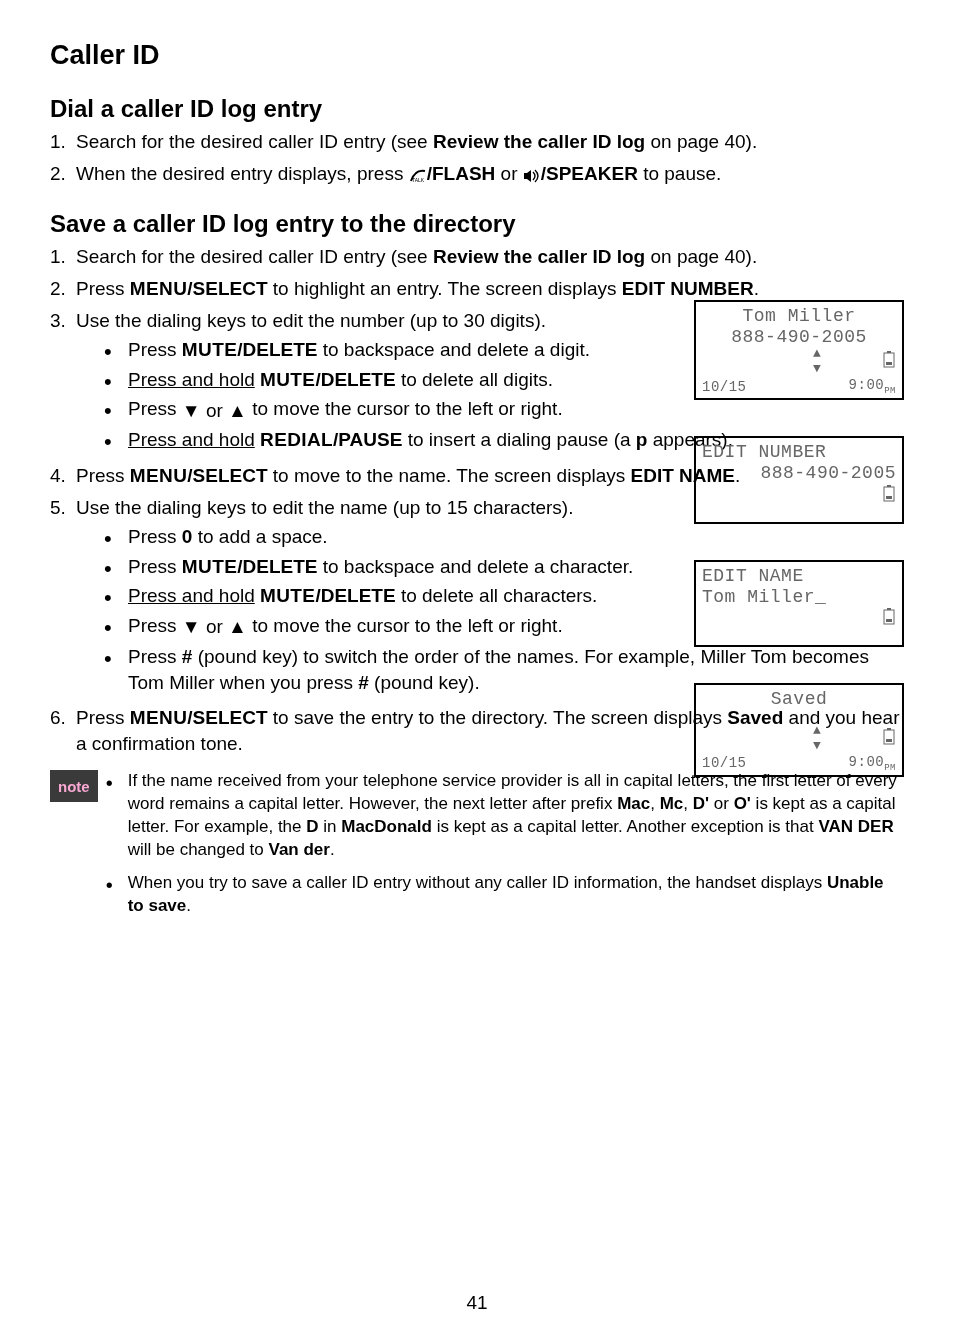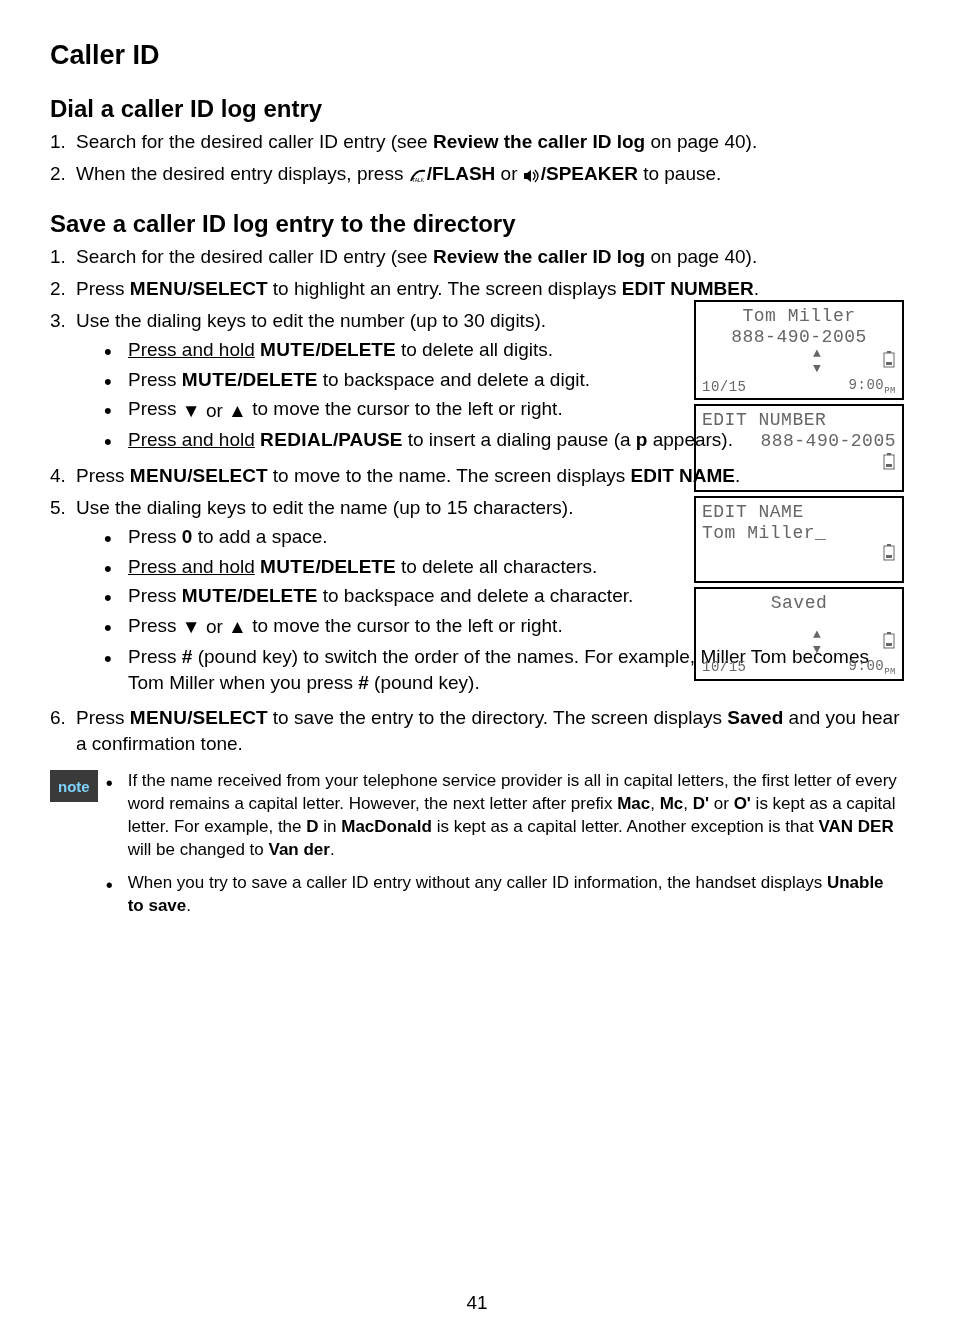--- a/index.html
+++ b/index.html
@@ -12,28 +12,28 @@
   .ol > li > .num { width: 26px; flex-shrink: 0; }
   .ol > li > .body { flex: 1; }
   .ul { list-style: none; padding-left: 28px; margin-top: 4px; }
   .ul > li { font-size: 19px; line-height: 1.35; margin-bottom: 4px; position: relative; padding-left: 24px; }
   .ul > li:before { content: "•"; position: absolute; left: 0; top: 0; font-size: 22px; }
   .b { font-weight: bold; }
   .sc { font-variant: small-caps; font-weight: bold; letter-spacing: .02em; }
   .arrow { display:inline-block; vertical-align:middle; }
   .u { text-decoration: underline; }
   .note-row { display:flex; margin-top: 14px; }
-  .note-badge { background:#3a3a3a; color:#7dd3fc; font-weight:bold; font-size:15px; padding:16px 8px; height:24px; display:flex; align-items:center; flex-shrink:0; margin-right:8px; }
+  .note-badge { background:#3a3a3a; color:#f9a8d4; font-weight:bold; font-size:15px; padding:16px 8px; height:24px; display:flex; align-items:center; flex-shrink:0; margin-right:8px; }
   .note-ul { list-style:none; flex:1; }
   .note-ul > li { font-size:17px; line-height:1.35; position:relative; padding-left:22px; margin-bottom:10px; }
   .note-ul > li:before { content:"•"; position:absolute; left:0; top:0; font-size:20px; }
   .pagenum { position:absolute; bottom:24px; left:0; right:0; text-align:center; font-size:19px; }
 
   
-  .lcd-col { position:absolute; right:50px; top:300px; width:210px; display:flex; flex-direction:column; gap:4px; }
+  .lcd-col { position:absolute; right:50px; top:300px; width:210px; display:flex; flex-direction:column; gap:36px; }
   .lcd { border:2px solid #000; padding:4px 6px 2px 6px; font-family: "Courier New", monospace; font-size:18px; line-height:1.15; letter-spacing:.5px; color:#666; }
   .lcd .center { text-align:center; }
   .lcd .row2 { display:flex; justify-content:space-between; align-items:center; }
   .lcd .icons { text-align:right; font-size:14px; }
   .lcd .updown { font-size:13px; letter-spacing:-2px; text-align:center; }
   .batt { display:inline-block; }
   .narrow { width: 640px; } 
 
   .icon-inline svg { vertical-align: -3px; }
   .speaker-inline svg { vertical-align: -3px; }
@@ -79,41 +79,41 @@
       <span class="num">2.</span>
       <span class="body narrow">
         <span>Press </span><span class="sc">MENU</span><span class="b">/SELECT</span><span> to highlight an entry. The screen displays </span><span class="b">EDIT NUMBER</span><span>.</span>
       </span>
     </li>
     <li>
       <span class="num">3.</span>
       <span class="body narrow">
         <span>Use the dialing keys to edit the number (up to 30 digits).</span>
         <ul class="ul">
+          <li><span>Press </span><span class="sc">MUTE</span><span class="b">/DELETE</span><span> to backspace and delete a digit.</span></li>
           <li><span class="u">Press and hold</span><span> </span><span class="sc">MUTE</span><span class="b">/DELETE</span><span> to delete all digits.</span></li>
-          <li><span>Press </span><span class="sc">MUTE</span><span class="b">/DELETE</span><span> to backspace and delete a digit.</span></li>
           <li><span>Press </span><span class="arrow">▼ or ▲</span><span> to move the cursor to the left or right.</span></li>
           <li><span class="u">Press and hold</span><span> </span><span class="sc">REDIAL</span><span class="b">/PAUSE</span><span> to insert a dialing pause (a </span><span class="b">p</span><span> appears).</span></li>
         </ul>
       </span>
     </li>
     <li>
       <span class="num">4.</span>
       <span class="body narrow">
         <span>Press </span><span class="sc">MENU</span><span class="b">/SELECT</span><span> to move to the name. The screen displays </span><span class="b">EDIT NAME</span><span>.</span>
       </span>
     </li>
     <li>
       <span class="num">5.</span>
       <span class="body">
         <span class="narrow" style="display:block">Use the dialing keys to edit the name (up to 15 characters).</span>
         <ul class="ul">
           <li class="narrow"><span>Press </span><span class="b">0</span><span> to add a space.</span></li>
+          <li class="narrow"><span>Press </span><span class="sc">MUTE</span><span class="b">/DELETE</span><span> to backspace and delete a character.</span></li>
           <li class="narrow"><span class="u">Press and hold</span><span> </span><span class="sc">MUTE</span><span class="b">/DELETE</span><span> to delete all characters.</span></li>
-          <li class="narrow"><span>Press </span><span class="sc">MUTE</span><span class="b">/DELETE</span><span> to backspace and delete a character.</span></li>
           <li><span>Press </span><span class="arrow">▼ or ▲</span><span> to move the cursor to the left or right.</span></li>
           <li><span>Press </span><span class="b">#</span><span> (pound key) to switch the order of the names. For example, Miller Tom becomes Tom Miller when you press </span><span class="b">#</span><span> (pound key).</span></li>
         </ul>
       </span>
     </li>
     <li>
       <span class="num">6.</span>
       <span class="body">
         <span>Press </span><span class="sc">MENU</span><span class="b">/SELECT</span><span> to save the entry to the directory. The screen displays </span><span class="b">Saved</span><span> and you hear a confirmation tone.</span>
       </span>

